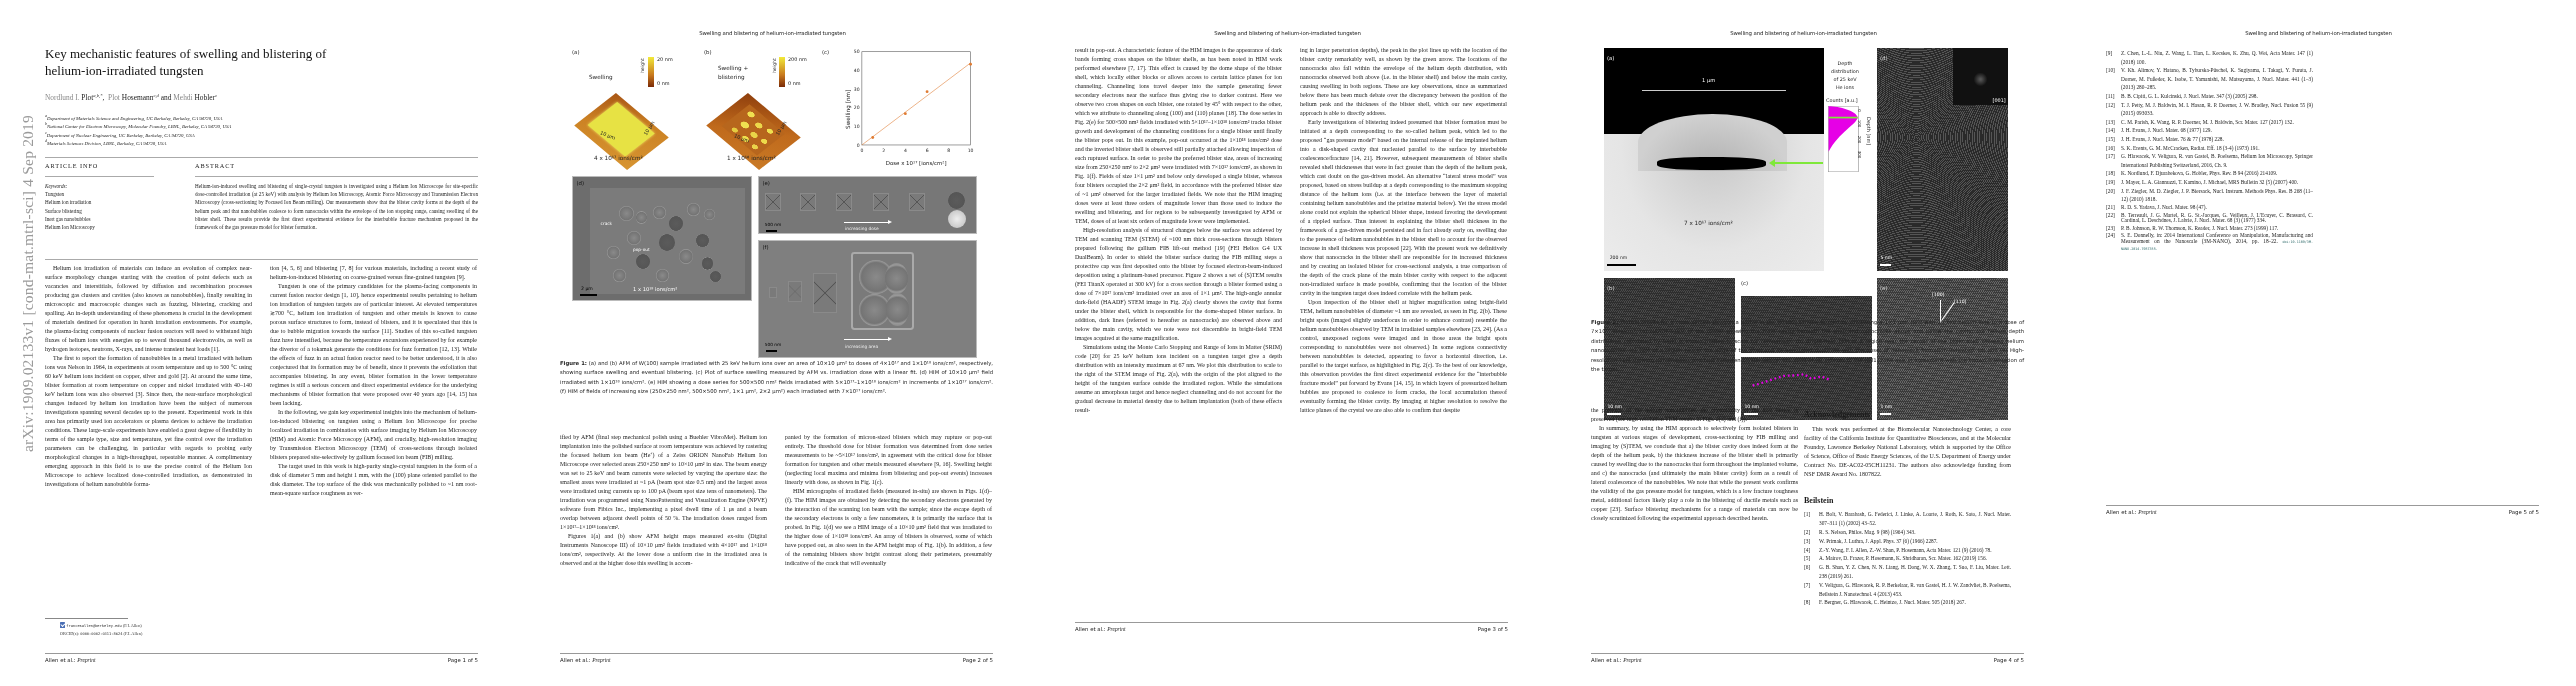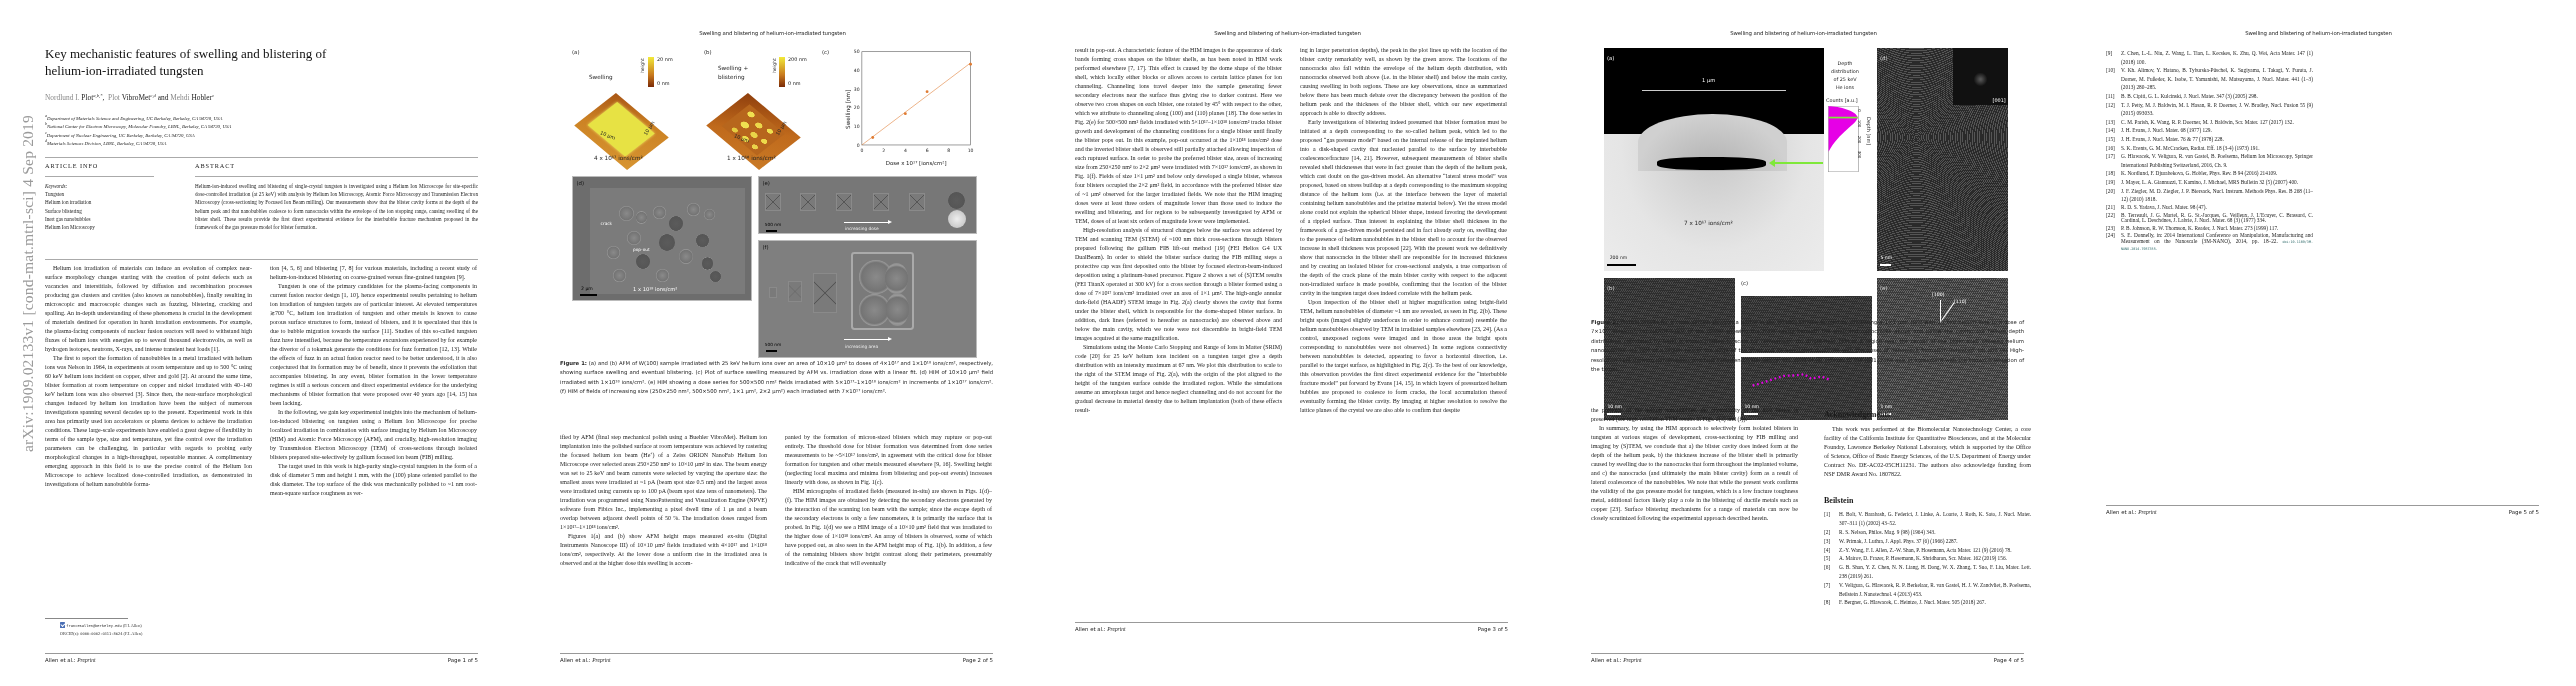--- a/index.html
+++ b/index.html
@@ -67,21 +67,21 @@
 <section class="page p1">
   <div class="arxiv">arXiv:1909.02133v1  [cond-mat.mtrl-sci]  4 Sep 2019</div>
   <h1 class="title">
     <span>Key mechanistic features of swelling and blistering of</span><br>
     <span>helium-ion-irradiated tungsten</span>
   </h1>
   <div class="authors">
     <span class="fn">Nordlund I.</span>
     <span>Plot</span><sup>a,b,*</sup>,&nbsp;
     <span class="fn">Plot</span>
-    <span>VibroMet</span><sup>c,d</sup>
+    <span>Hosemann</span><sup>c,d</sup>
     <span>and</span>
     <span class="fn">Mehdi</span>
     <span>Hobler</span><sup>c</sup>
   </div>
   <div class="affil">
     <div><sup>a</sup><span>Department of Materials Science and Engineering, UC Berkeley, Berkeley, CA 94720, USA</span></div>
     <div><sup>b</sup><span>National Center for Electron Microscopy, Molecular Foundry, LBNL, Berkeley, CA 94720, USA</span></div>
     <div><sup>c</sup><span>Department of Nuclear Engineering, UC Berkeley, Berkeley, CA 94720, USA</span></div>
     <div><sup>d</sup><span>Materials Sciences Division, LBNL, Berkeley, CA 94720, USA</span></div>
   </div>
@@ -345,21 +345,21 @@
       <span class="fig-txt" style="left:3.4px;top:126px;color:#fff;font-size:4.6px">1 nm</span>
     </div>
     <p class="caption" style="left:45px;top:317px;width:433px;top:317px"></p>
 
     <p class="caption" style="left:45px;top:318px;width:433px"><b>Figure 2:</b> <span>(S)TEM results for a cross-section through a blister in the W(100) sample formed by irradiating a 1×1 μm² field with 25 keV helium ions to a dose of 7×10¹⁷ ions/cm². (a) HAADF-STEM of the blister showing the main cavity beneath the shell and nanocracks above and below the cavity; the helium depth distribution calculated by SRIM is shown plotted to scale for comparison. (b) Bright-field TEM of a region near the center of the bliser shell showing helium nanobubbles. (c) TEM of a region nearer the edge of the shell and its annotated duplicate with the onset of nanocrack formation indicated. (d) and (e) High-resolution TEM showing nanobubbles and host tungsten crystal lattice; FFT inset of (d) indexes to the [001] zone axis in agreement with the known orientation of the target.</span></p>
   </div>
   <div class="col" style="left:45px;top:406px;">
     <p class="noind">the presence of the helium nanobubbles, the crystallinity of the host lattice is preserved (see high-resolution TEM results in Figs. 2(d) and (f)).</p>
     <p>In summary, by using the HIM approach to selectively form isolated blisters in tungsten at various stages of development, cross-sectioning by FIB milling and imaging by (S)TEM, we conclude that a) the blister cavity does indeed form at the depth of the helium peak, b) the thickness increase of the blister shell is primarily caused by swelling due to the nanocracks that form throughout the implanted volume, and c) the nanocracks (and ultimately the main blister cavity) form as a result of lateral coalescence of the nanobubbles. We note that while the present work confirms the validity of the gas pressure model for tungsten, which is a low fracture toughness metal, additional factors likely play a role in the blistering of ductile metals such as copper [23]. Surface blistering mechanisms for a range of materials can now be closely scrutinized following the experimental approach described herein.</p>
   </div>
-  <div class="col" style="left:278px;top:410px;">
+  <div class="col" style="left:258px;top:410px;">
     <div class="ack-h">Acknowledgements</div>
     <p>This work was performed at the Biomolecular Nanotechnology Center, a core facility of the California Institute for Quantitative Biosciences, and at the Molecular Foundry, Lawrence Berkeley National Laboratory, which is supported by the Office of Science, Office of Basic Energy Sciences, of the U.S. Department of Energy under Contract No. DE-AC02-05CH11231. The authors also acknowledge funding from NSF DMR Award No. 1807822.</p>
     <div class="ack-h" style="margin-top:17px">Beilstein</div>
     <ul class="refs" style="position:static;width:207px">
       <li><span class="n">[1]</span><span>H. Bolt, V. Barabash, G. Federici, J. Linke, A. Loarte, J. Roth, K. Sato, J. Nucl. Mater. 307–311 (1) (2002) 43–52.</span></li>
       <li><span class="n">[2]</span><span>R. S. Nelson, Philos. Mag. 9 (98) (1964) 343.</span></li>
       <li><span class="n">[3]</span><span>W. Primak, J. Luthra, J. Appl. Phys. 37 (6) (1966) 2287.</span></li>
       <li><span class="n">[4]</span><span>Z.-Y. Wang, F. I. Allen, Z.-W. Shan, P. Hosemann, Acta Mater. 121 (9) (2016) 78.</span></li>
       <li><span class="n">[5]</span><span>A. Mairov, D. Frazer, P. Hosemann, K. Shridharan, Scr. Mater. 162 (2019) 156.</span></li>
       <li><span class="n">[6]</span><span>G. B. Shan, Y. Z. Chen, N. N. Liang, H. Dong, W. X. Zhang, T. Suo, F. Liu, Mater. Lett. 238 (2019) 261.</span></li>

